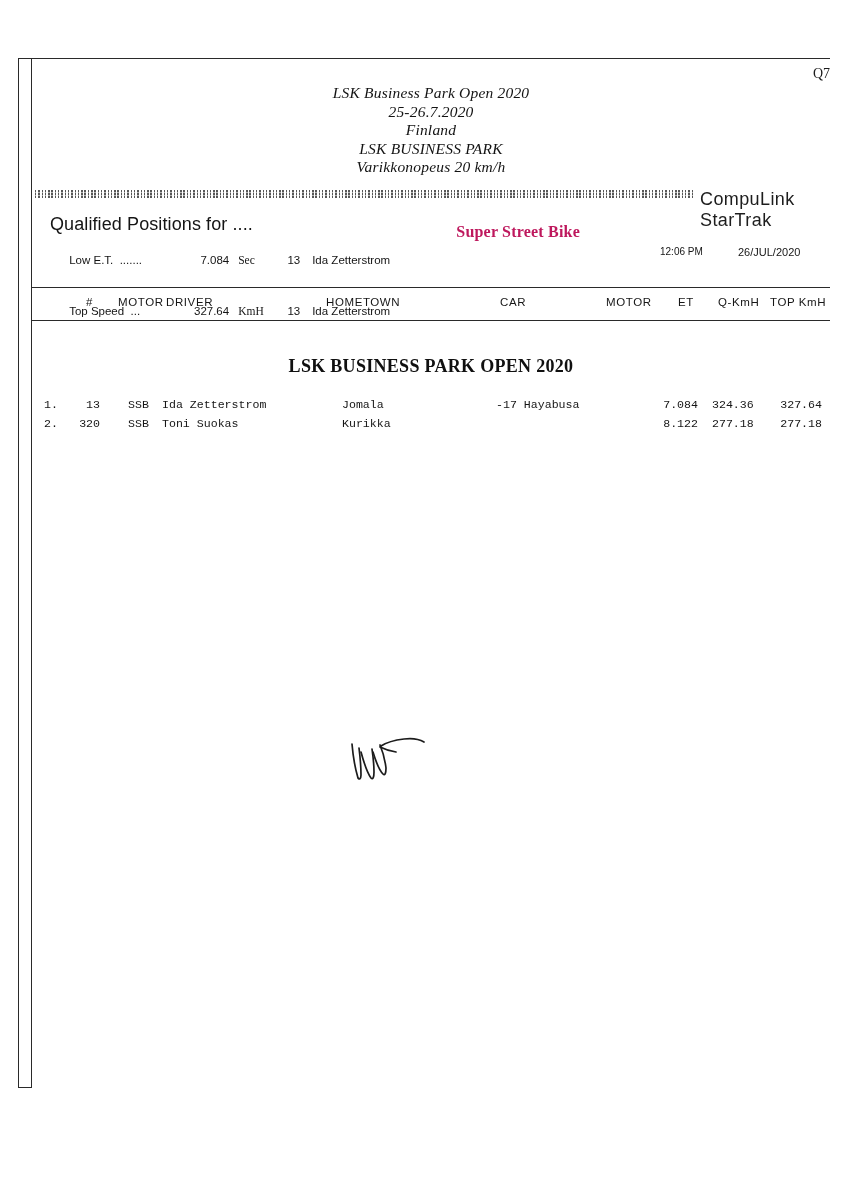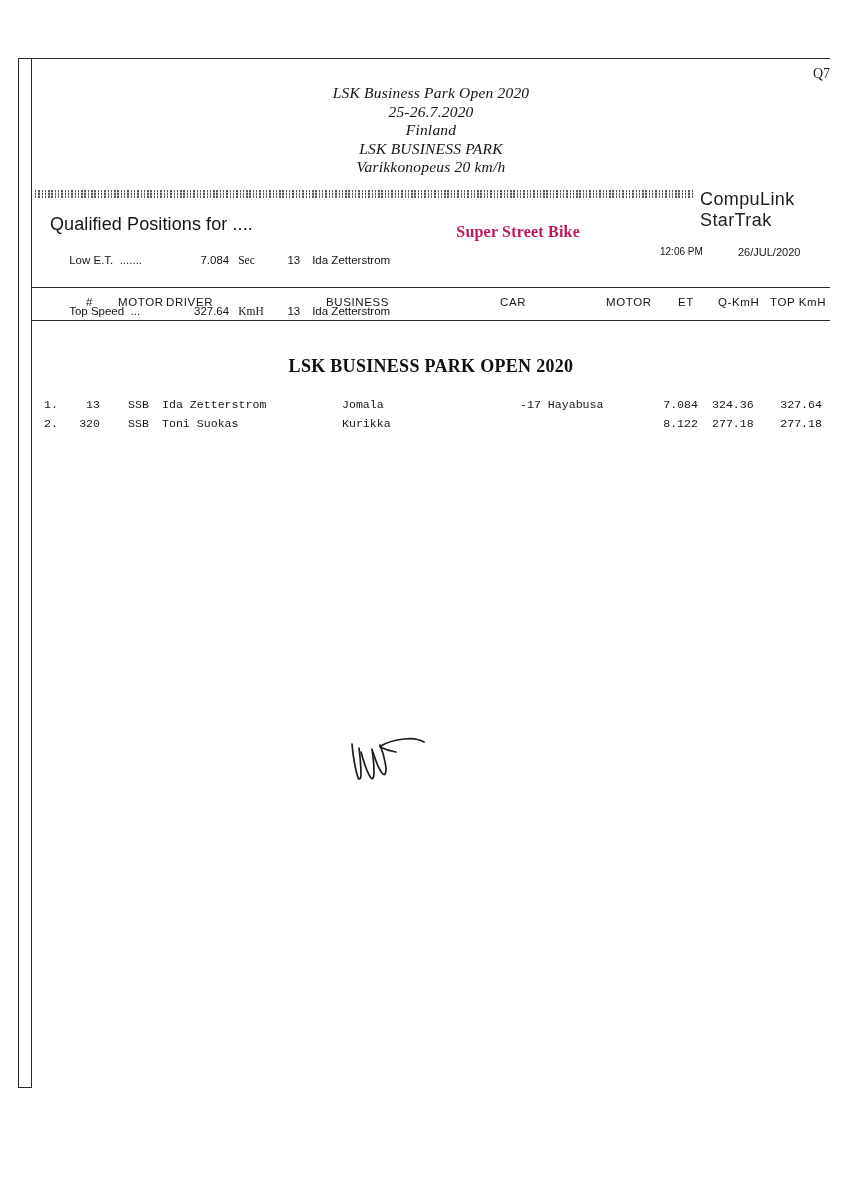--- a/index.html
+++ b/index.html
@@ -206,21 +206,21 @@
   .res-row > span {
     position: absolute;
     top: 0;
     white-space: pre;
   }
   .c-pos   { left: 44px; }
   .c-num   { left: 74px; width: 26px; text-align: right; }
   .c-class { left: 128px; text-align: right; }
   .c-driver{ left: 162px; }
   .c-town  { left: 342px; }
-  .c-car   { left: 496px; margin-left: 24px; }
+  .c-car   { left: 496px; }
   .c-motor { left: 608px; }
   .c-et    { left: 658px; width: 40px; text-align: right; }
   .c-qkmh  { left: 712px; width: 48px; text-align: left; }
   .c-tkmh  { left: 774px; width: 48px; text-align: right; }
 
   
   .signature {
     position: absolute;
     left: 340px; top: 716px;
     width: 120px; height: 90px;
@@ -267,21 +267,21 @@
   </div>
 
   <div class="class-title">Super Street Bike</div>
   <div class="stamp-time">12:06 PM</div>
   <div class="stamp-date">26/JUL/2020</div>
 
   <div class="rule-a"></div>
   <div class="col-head" style="left:86px;">#</div>
   <div class="col-head" style="left:118px;">MOTOR</div>
   <div class="col-head" style="left:166px;">DRIVER</div>
-  <div class="col-head" style="left:326px;">BUSINESS</div>
+  <div class="col-head" style="left:326px;">HOMETOWN</div>
   <div class="col-head" style="left:500px;">CAR</div>
   <div class="col-head" style="left:606px;">MOTOR</div>
   <div class="col-head" style="left:678px;">ET</div>
   <div class="col-head" style="left:718px;">Q-KmH</div>
   <div class="col-head" style="left:770px;">TOP KmH</div>
   <div class="rule-b"></div>
 
   <div class="event-title">LSK BUSINESS PARK OPEN 2020</div>
 
   <div class="results">

